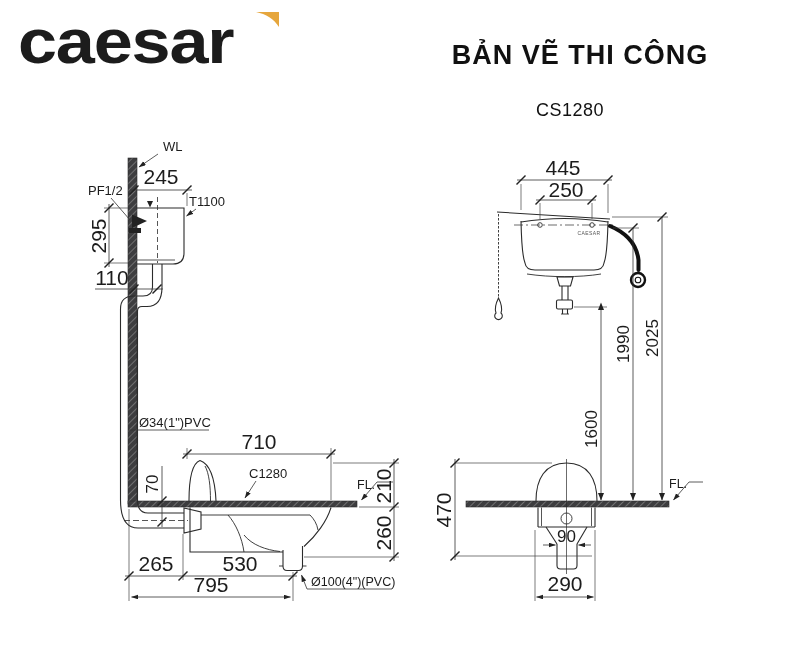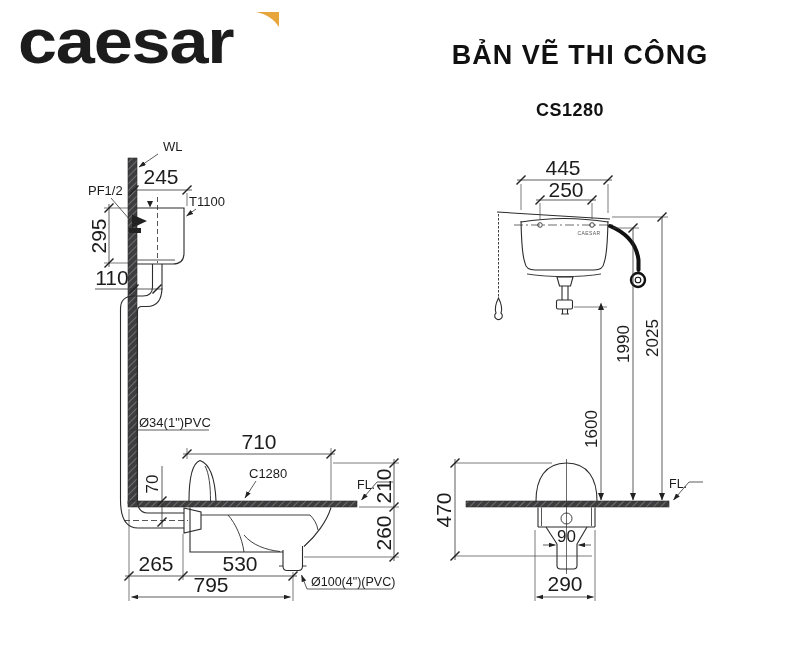--- a/index.html
+++ b/index.html
@@ -2,21 +2,21 @@
 <html><head>
 <meta charset="utf-8">
 <style>
   html,body{margin:0;padding:0;background:#ffffff;width:800px;height:670px;overflow:hidden;
     font-family:"Liberation Sans","DejaVu Sans",sans-serif;}
   .stage{position:relative;width:800px;height:670px;background:#fff;}
   .logo{position:absolute;left:18px;top:4px;width:290px;height:80px;}
   .title{position:absolute;left:410px;top:40px;width:340px;text-align:center;
     font-size:27px;font-weight:bold;color:#111;letter-spacing:1px;}
   .model{position:absolute;left:500px;top:100px;width:140px;text-align:center;
-    font-size:18px;font-weight:bold;color:#111;letter-spacing:.5px;}
+    font-size:18px;font-weight:normal;color:#111;letter-spacing:.5px;}
   svg text{font-family:"Liberation Sans","DejaVu Sans",sans-serif;fill:#1c1c1c;}
   .dim{font-size:21px;}
   .dims{font-size:17px;}
   .lab{font-size:13px;}
   .lab2{font-size:12.5px;}
   .brand{font-size:5px;fill:#555;letter-spacing:.4px;}
 </style>
 </head>
 <body>
 

